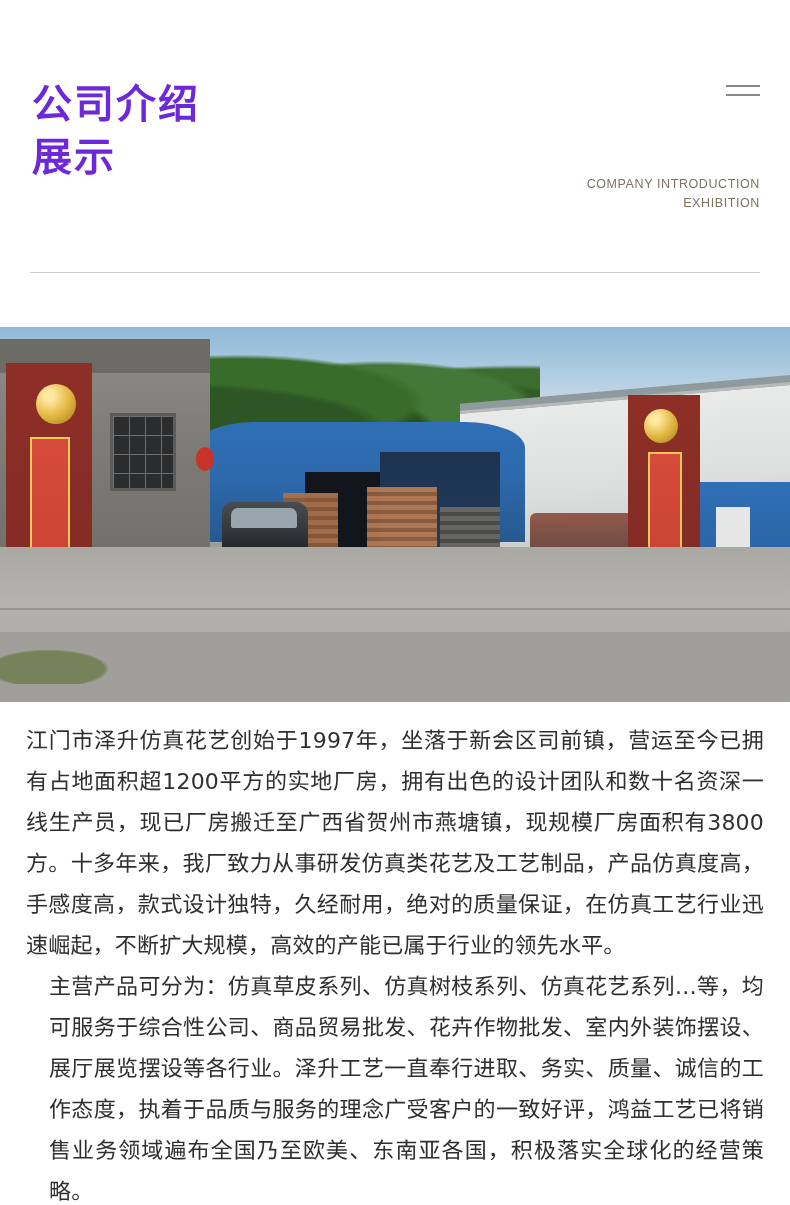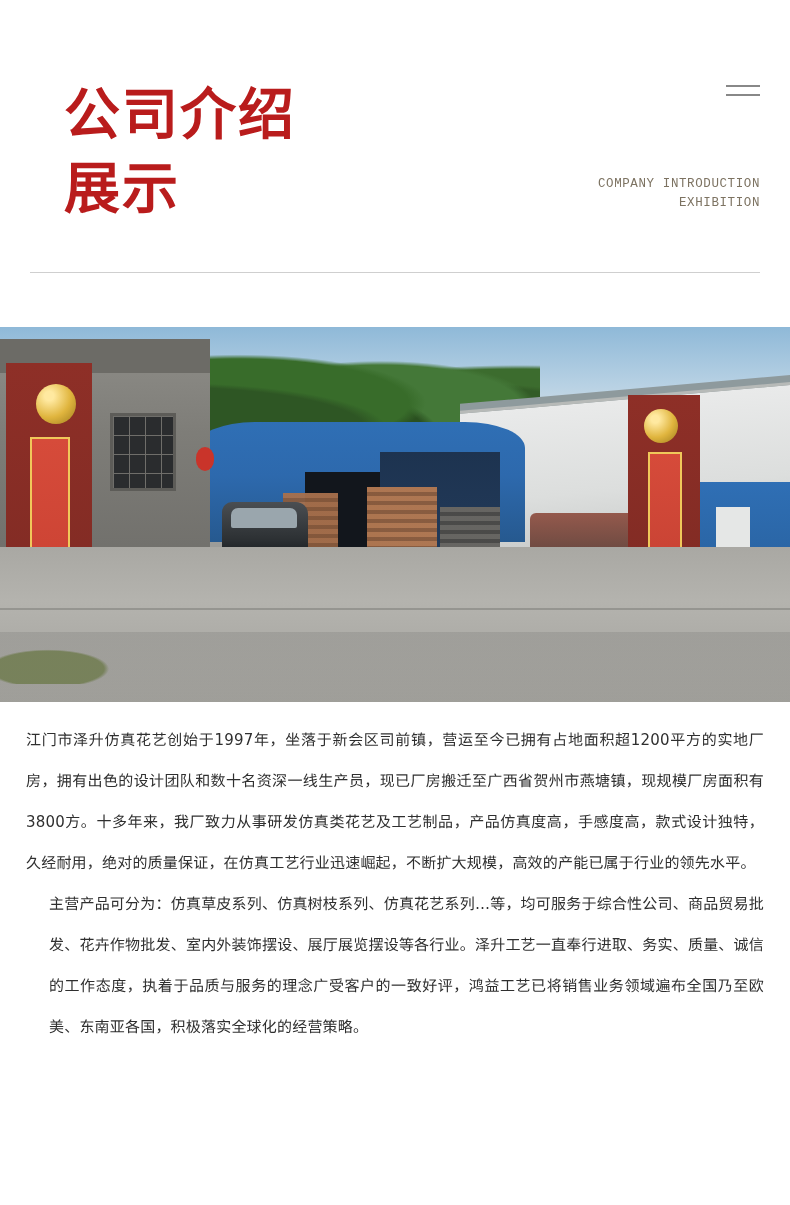--- a/index.html
+++ b/index.html
@@ -33,26 +33,25 @@
   }
 
   .title-block {
     position: absolute;
     left: 32px;
     top: 78px;
   }
 
   .title-line {
     font-family: "DejaVu Sans", "Liberation Sans", sans-serif;
-    font-size: 56px;
+    font-size: 40px;
     font-weight: bold;
     letter-spacing: 2px;
-    color: #b91c1c;
+    color: #6d28d9;
     line-height: 1.32;
-    margin-left: 32px;
   }
 
   .menu-icon {
     position: absolute;
     right: 30px;
     top: 85px;
     width: 34px;
     height: 22px;
     cursor: pointer;
   }
@@ -63,21 +62,21 @@
     margin-bottom: 7px;
     width: 100%;
   }
   .menu-icon span:last-child { margin-bottom: 0; }
 
   .eng-block {
     position: absolute;
     right: 30px;
     top: 175px;
     text-align: right;
-    font-family: Liberation Mono, monospace;
+    font-family: Liberation Sans, sans-serif;
     font-size: 12.5px;
     letter-spacing: 0.6px;
     color: #7d7362;
     line-height: 1.55;
   }
 
   .divider {
     position: absolute;
     left: 30px;
     right: 30px;
@@ -377,21 +376,21 @@
   .content {
     position: absolute;
     left: 0;
     top: 702px;
     width: 790px;
     padding: 18px 26px 0 26px;
     box-sizing: border-box;
   }
   .para {
     font-family: "DejaVu Sans", "Liberation Sans", sans-serif;
-    font-size: 15px;
+    font-size: 22px;
     line-height: 41px;
     color: #2f2f2f;
     text-align: justify;
     margin: 0;
     letter-spacing: 0.2px;
   }
   .para + .para { margin-top: 0; margin-left: 23px; }
 </style>
 </head>
 <body>

